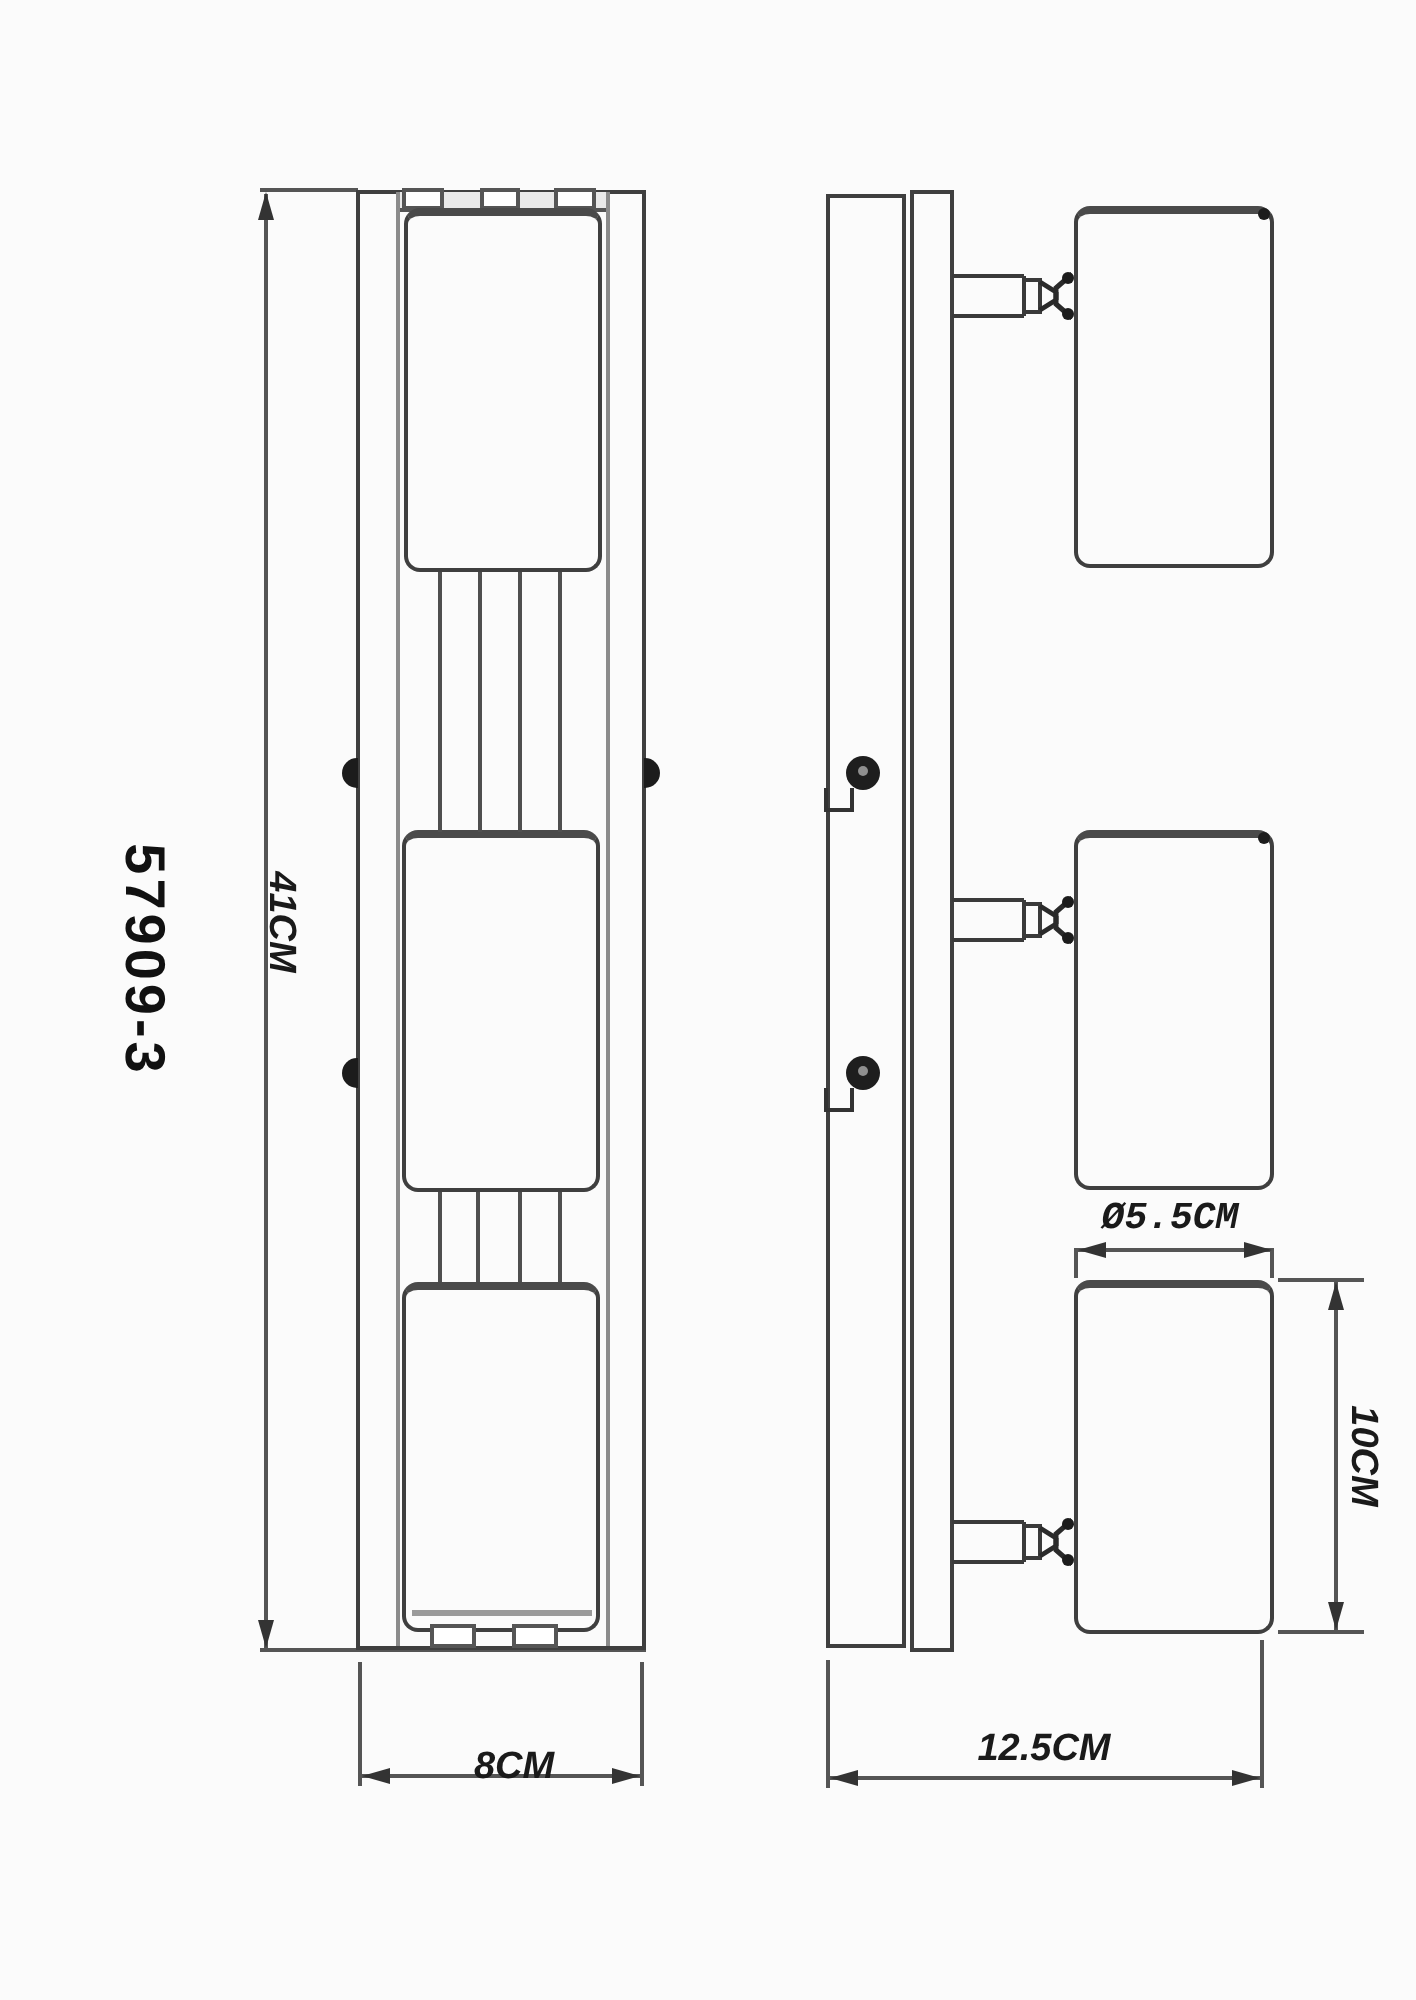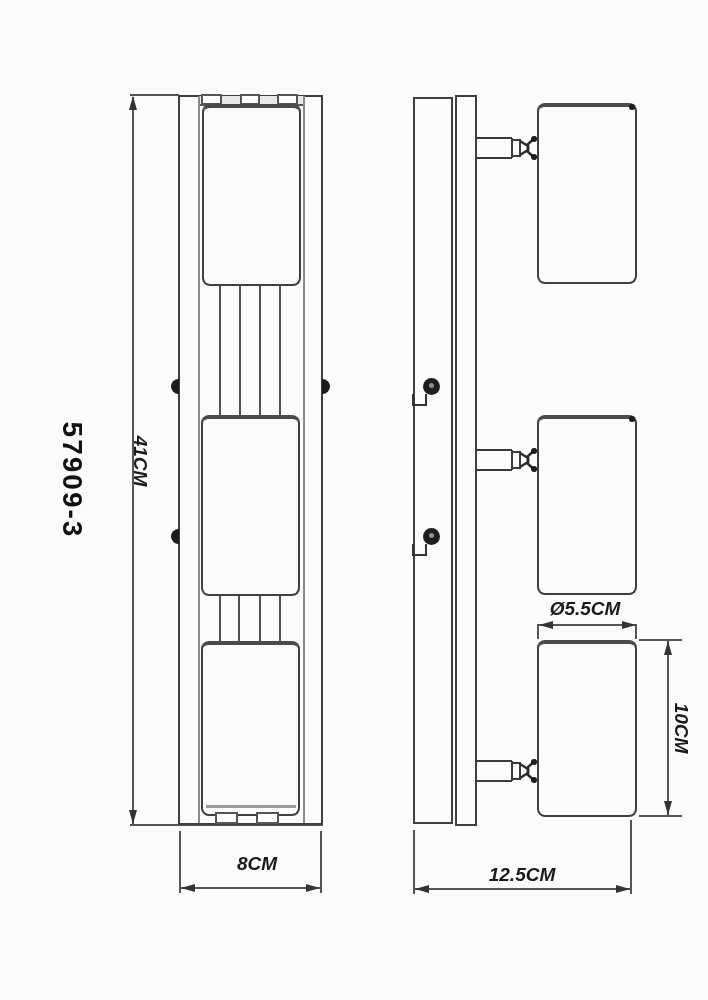--- a/index.html
+++ b/index.html
@@ -98,21 +98,21 @@
     <div class="bump l" style="left:171px;top:379px;"></div>
     <div class="bump l" style="left:171px;top:529px;"></div>
     <div class="bump r" style="left:322px;top:379px;"></div>
 
     <div>
       <div class="vline dimline" style="left:179px;top:831px;height:62px;"></div>
       <div class="vline dimline" style="left:320px;top:831px;height:62px;"></div>
       <div class="hline dimline" style="left:181px;top:887px;width:140px;"></div>
       <div class="arw left" style="left:181px;top:884px;"></div>
       <div class="arw right" style="left:306px;top:884px;"></div>
-      <div class="dimtext" style="left:257px;top:864px;">8CM</div>
+      <div class="dimtext" style="left:257px;top:884px;">8CM</div>
     </div>
   </div>
 
   <div>
 
     <div class="rect" style="left:413px;top:97px;width:40px;height:727px;"></div>
     <div class="rect" style="left:455px;top:95px;width:22px;height:731px;"></div>
 
     <div>
       <div class="screw" style="left:423px;top:378px;">
@@ -157,21 +157,21 @@
     <div class="abs head" style="left:537px;top:415px;width:100px;height:180px;box-sizing:border-box;"></div>
     <div class="cornerdot" style="left:629px;top:416px;"></div>
     <div class="abs head" style="left:537px;top:640px;width:100px;height:177px;box-sizing:border-box;"></div>
 
     <div>
       <div class="vline dimline" style="left:537px;top:624px;height:15px;"></div>
       <div class="vline dimline" style="left:635px;top:624px;height:15px;"></div>
       <div class="hline dimline" style="left:538px;top:624px;width:99px;"></div>
       <div class="arw left" style="left:539px;top:621px;"></div>
       <div class="arw right" style="left:622px;top:621px;"></div>
-      <div class="dimtext" style="left:585px;top:609px;">Ø5.5CM</div>
+      <div class="dimtext" style="left:585px;top:609px;font-family:Liberation Mono, monospace;">Ø5.5CM</div>
     </div>
 
     <div>
       <div class="hline dimline" style="left:639px;top:639px;width:43px;"></div>
       <div class="hline dimline" style="left:639px;top:815px;width:43px;"></div>
       <div class="vline dimline" style="left:667px;top:641px;height:174px;"></div>
       <div class="arw up" style="left:664px;top:641px;"></div>
       <div class="arw down" style="left:664px;top:801px;"></div>
       <div class="dimtext rot" style="left:681px;top:728px;">10CM</div>
     </div>

